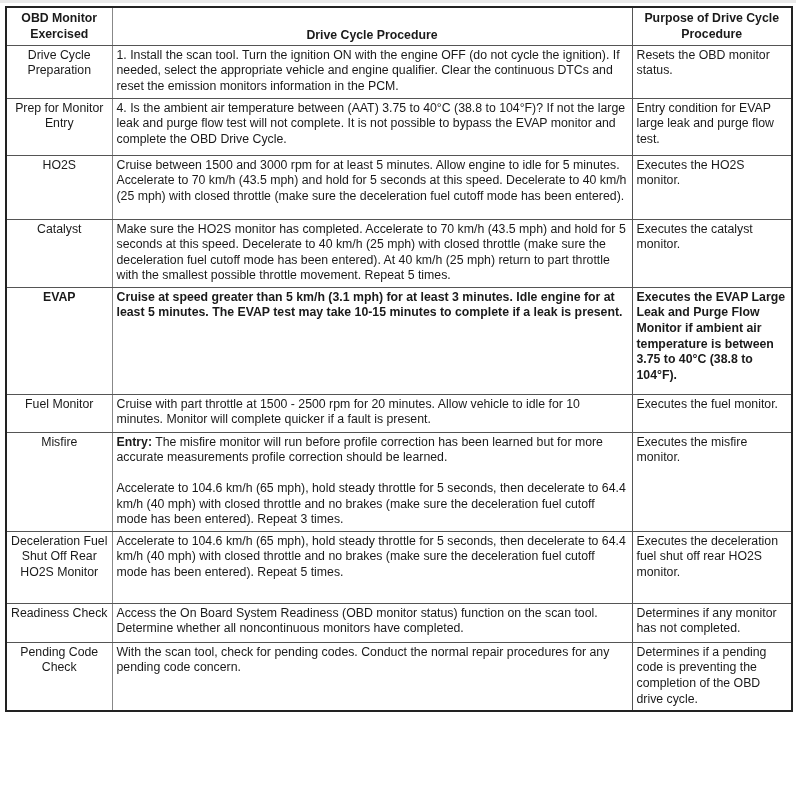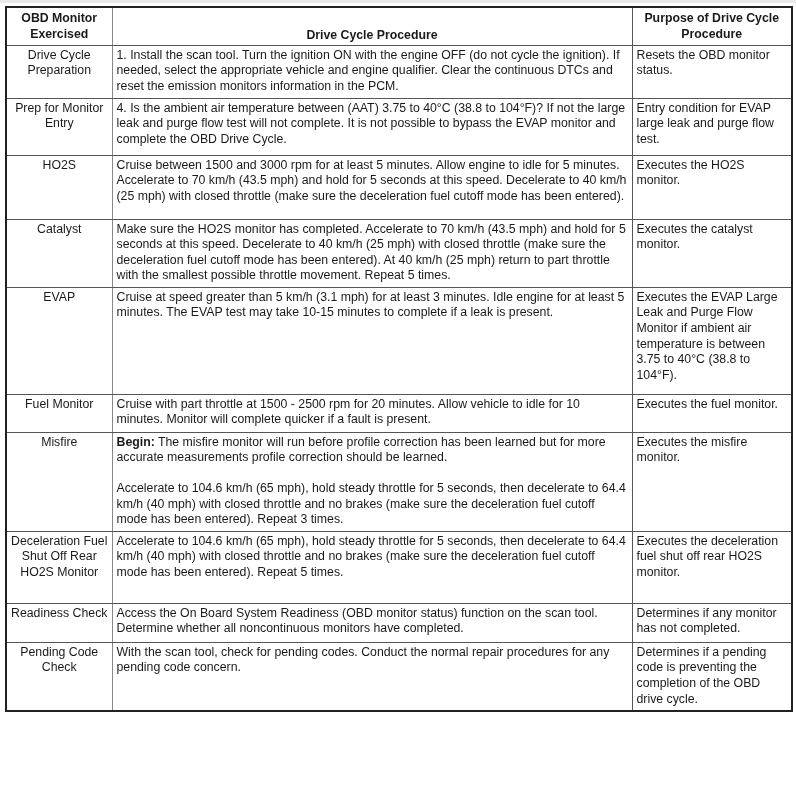--- a/index.html
+++ b/index.html
@@ -56,21 +56,21 @@
   td.purp { text-align: left; }
   .para + .para { margin-top: 15px; }
   .note-label { font-weight: bold; }
   tr.r-head { height: 38px; }
   tr.r1 { height: 53px; }
   tr.r2 { height: 54px; }
   tr.r3 { height: 38px; }
   tr.r4 { height: 57px; }
   tr.r5 { height: 64px; }
   tr.r6 { height: 64px; }
-  tr.r7 { height: 107px; }
+  tr.r7 { height: 107px; font-weight: bold; }
   tr.r8 { height: 38px; }
   tr.r9 { height: 95px; }
   tr.r10 { height: 72px; }
   tr.r11 { height: 39px; }
   tr.r12 { height: 64px; }
 </style>
 </head>
 <body>
 
 <div class="topline"></div>
@@ -115,21 +115,21 @@
       <td class="purp">Executes the EVAP Large Leak and Purge Flow Monitor if ambient air temperature is between 3.75 to 40°C (38.8 to 104°F).</td>
     </tr>
     <tr class="r8">
       <td class="mon">Fuel Monitor</td>
       <td class="proc">Cruise with part throttle at 1500 - 2500 rpm for 20 minutes. Allow vehicle to idle for 10 minutes. Monitor will complete quicker if a fault is present.</td>
       <td class="purp">Executes the fuel monitor.</td>
     </tr>
     <tr class="r9">
       <td class="mon">Misfire</td>
       <td class="proc">
-        <div class="para"><span class="note-label">Begin:</span><span> The misfire monitor will run before profile correction has been learned but for more accurate measurements profile correction should be learned.</span></div>
+        <div class="para"><span class="note-label">Entry:</span><span> The misfire monitor will run before profile correction has been learned but for more accurate measurements profile correction should be learned.</span></div>
         <div class="para">Accelerate to 104.6 km/h (65 mph), hold steady throttle for 5 seconds, then decelerate to 64.4 km/h (40 mph) with closed throttle and no brakes (make sure the deceleration fuel cutoff mode has been entered). Repeat 3 times.</div>
       </td>
       <td class="purp">Executes the misfire monitor.</td>
     </tr>
     <tr class="r10">
       <td class="mon">Deceleration Fuel Shut Off Rear HO2S Monitor</td>
       <td class="proc">Accelerate to 104.6 km/h (65 mph), hold steady throttle for 5 seconds, then decelerate to 64.4 km/h (40 mph) with closed throttle and no brakes (make sure the deceleration fuel cutoff mode has been entered). Repeat 5 times.</td>
       <td class="purp">Executes the deceleration fuel shut off rear HO2S monitor.</td>
     </tr>
     <tr class="r11">

